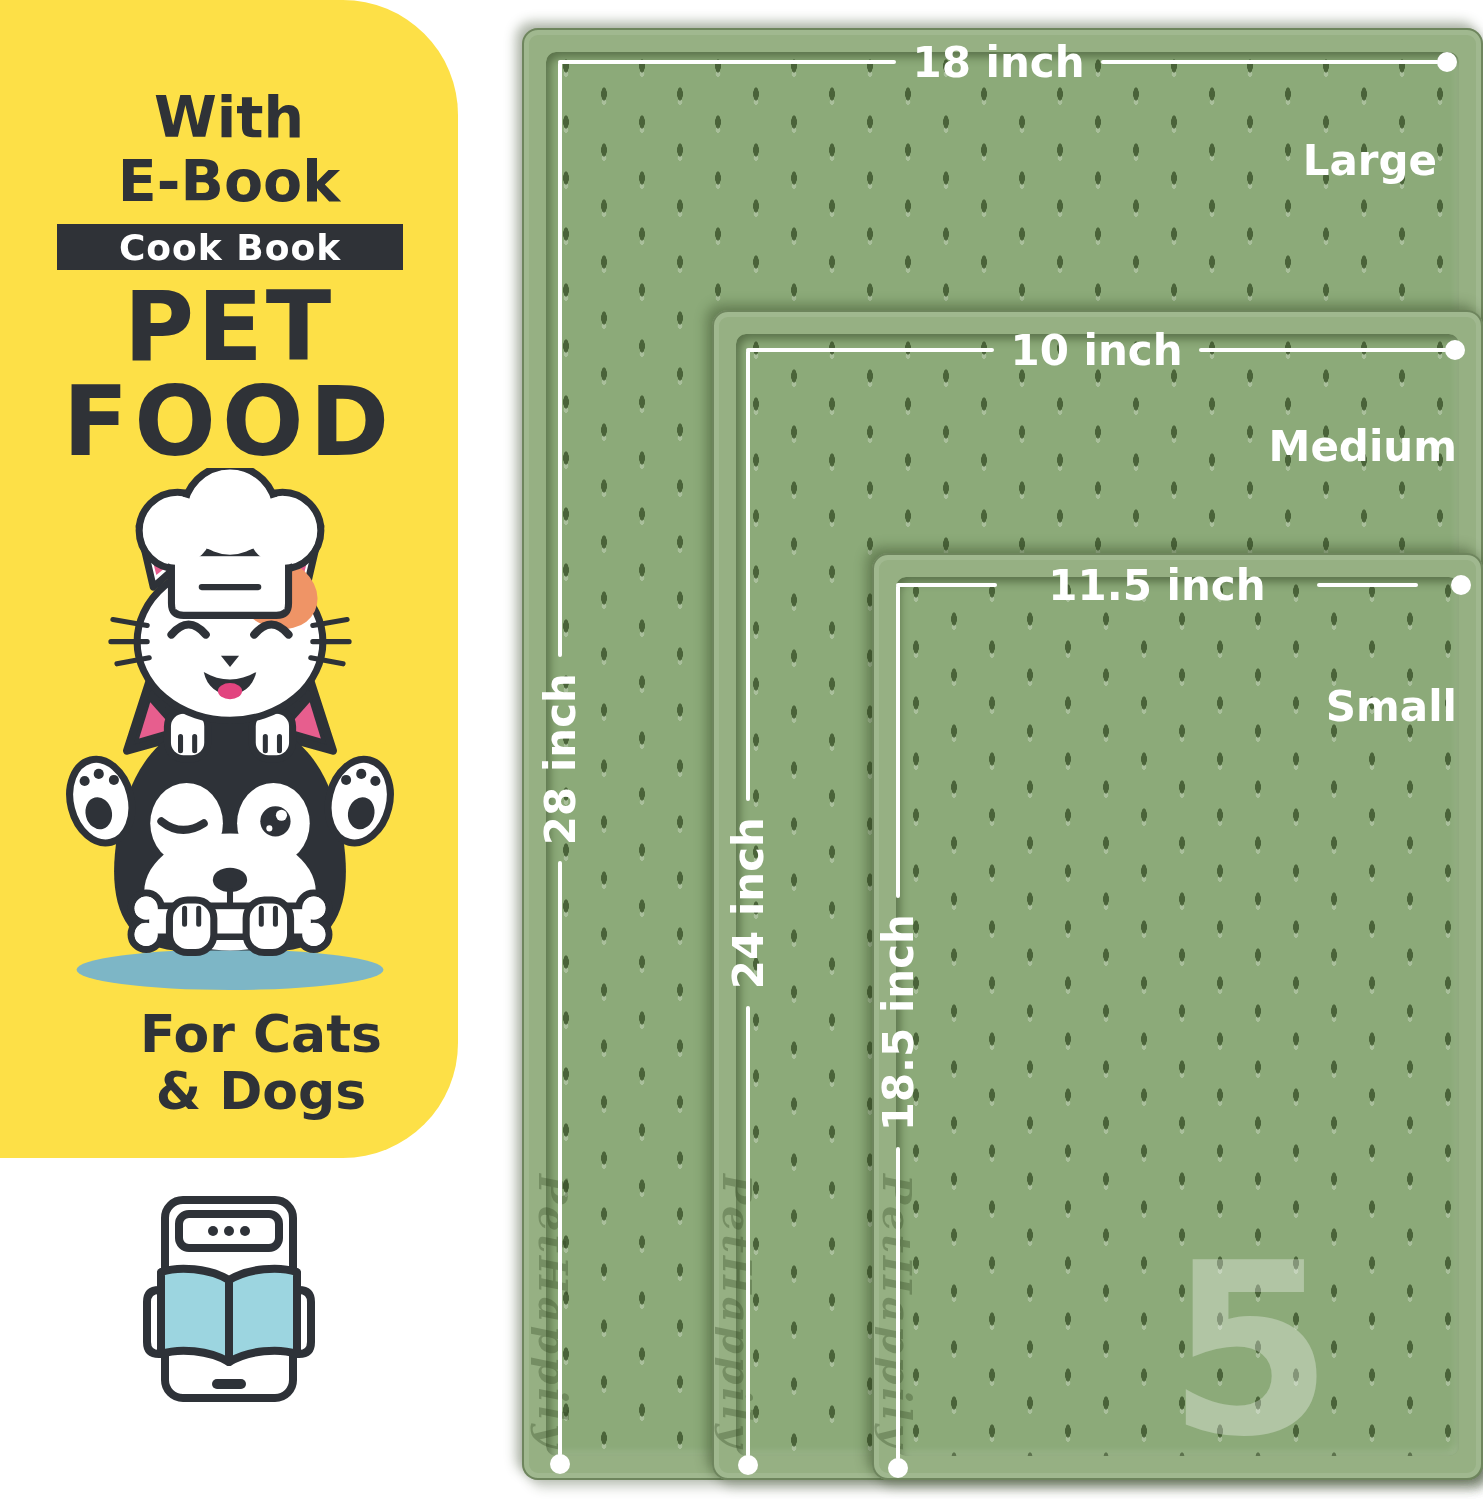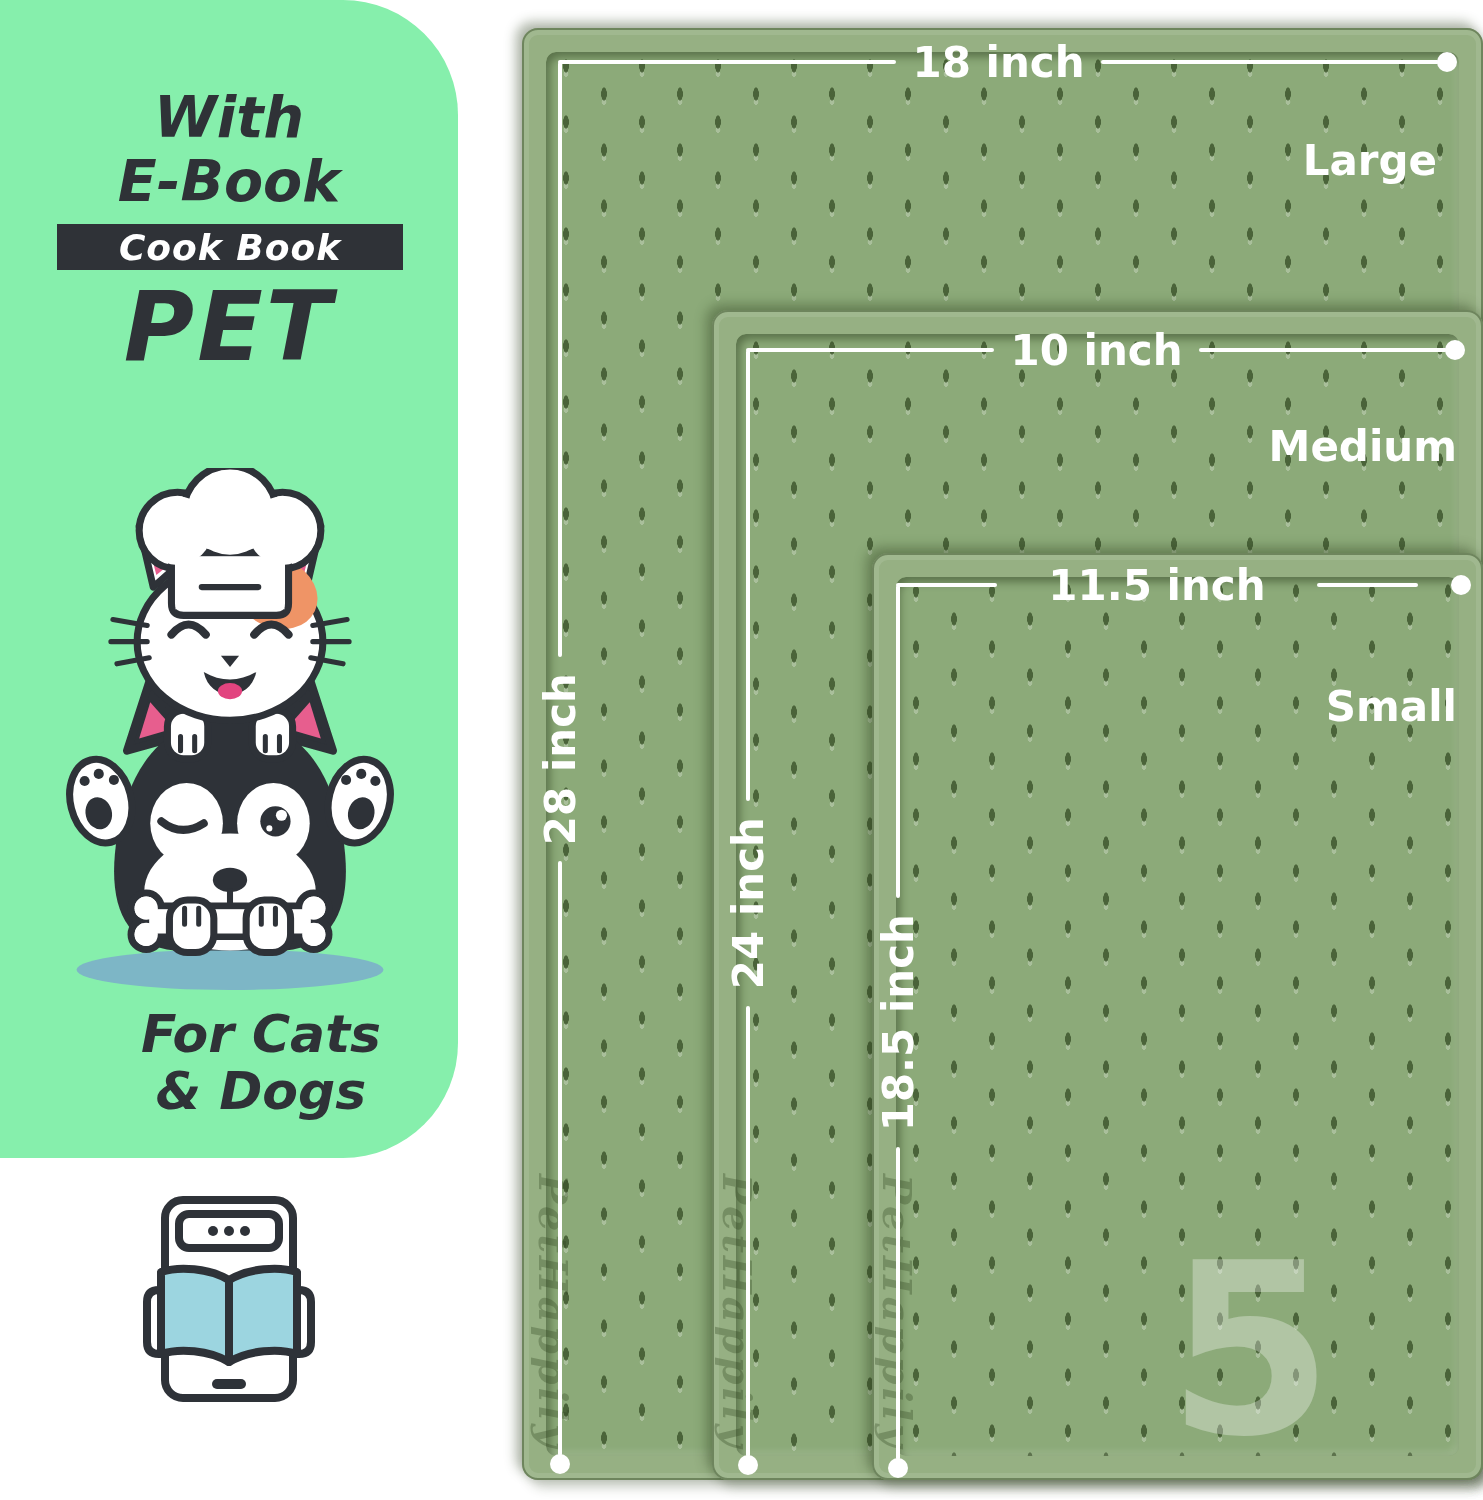--- a/index.html
+++ b/index.html
@@ -1,21 +1,21 @@
 <!DOCTYPE html>
 <html><head>
 <meta charset="utf-8">
 <style>
   html,body{margin:0;padding:0;background:#ffffff;}
   .canvas{position:relative;width:1483px;height:1500px;background:#ffffff;overflow:hidden;
           font-family:"DejaVu Sans", sans-serif;}
 
   
-  .panel{position:absolute;left:0;top:0;width:458px;height:1158px;background:#86efac;
-         border-radius:0 115px 115px 0;font-style:italic;}
+  .panel{position:absolute;left:0;top:0;width:458px;height:1158px;background:#fde047;
+         border-radius:0 115px 115px 0;}
   .panel .block{position:absolute;left:0;width:100%;text-align:center;color:#2f3237;}
   .heading{top:86px;font-size:57px;font-weight:bold;line-height:1.12;}
   .badge{position:absolute;left:57px;top:224px;width:346px;height:46px;background:#2f3237;
          display:flex;align-items:center;justify-content:center;}
   .badge span{color:#ffffff;font-size:36px;font-weight:bold;letter-spacing:1px;}
   .title{top:280px;font-weight:bold;line-height:0.99;}
   .title .t1{display:block;font-size:96px;letter-spacing:3px;}
   .title .t2{display:block;font-size:96px;letter-spacing:6px;}
   .audience{top:1006px;font-size:52px;font-weight:bold;line-height:1.1;margin-left:32px;}
   .illu{position:absolute;left:48px;top:468px;}
@@ -87,20 +87,21 @@
       <span>With</span><br>
       <span>E-Book</span>
     </div>
 
     <div class="badge">
       <span>Cook Book</span>
     </div>
 
     <div class="block title">
       <span class="t1">PET</span>
+      <span class="t2">FOOD</span>
     </div>
 
     <svg class="illu" width="364" height="530" viewBox="0 0 360 525">
       <ellipse cx="180" cy="497" rx="152" ry="20" fill="#7db6c6"></ellipse>
 
       <g stroke="#2e3238" stroke-width="8" stroke-linejoin="round">
         <path d="M78,280 L100,212 L142,262 Z" fill="#2e3238"></path>
         <path d="M282,280 L260,212 L218,262 Z" fill="#2e3238"></path>
       </g>
       <path d="M90,268 L101,232 L124,258 Z" fill="#e75e8e"></path>

